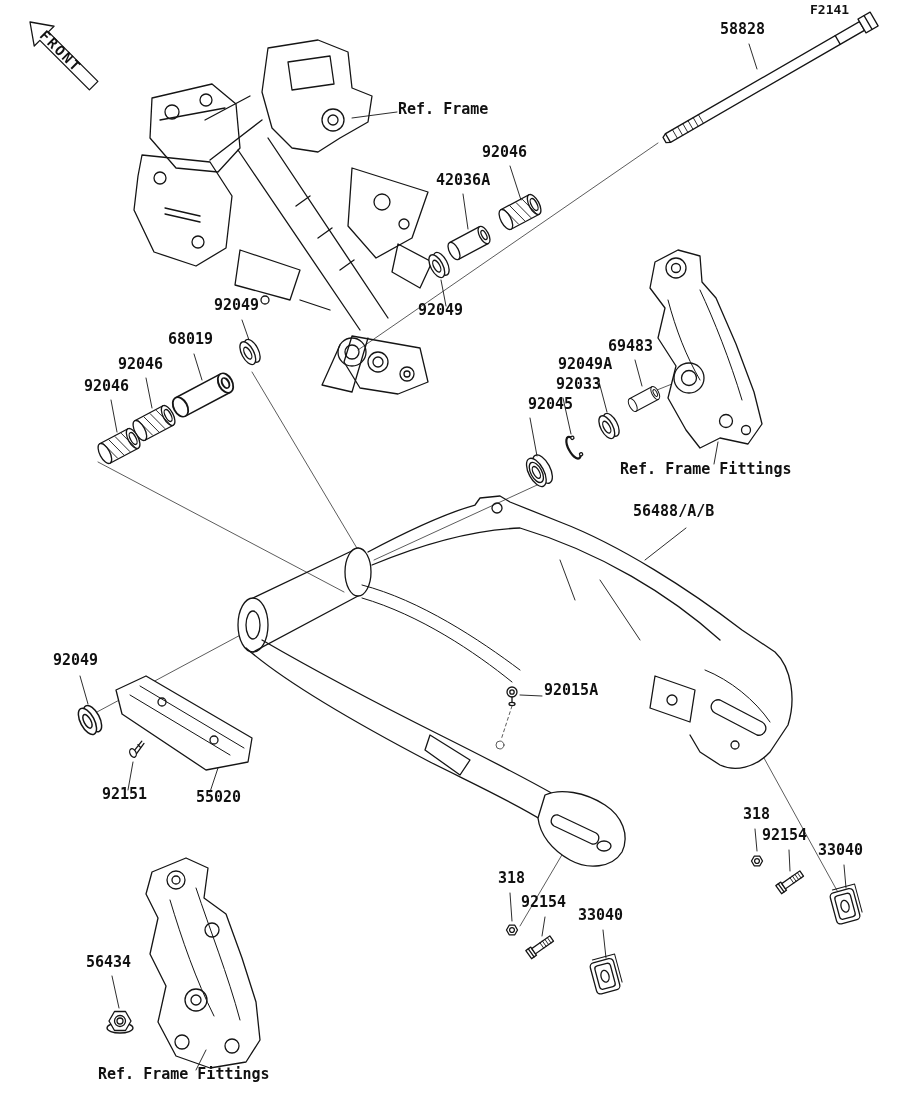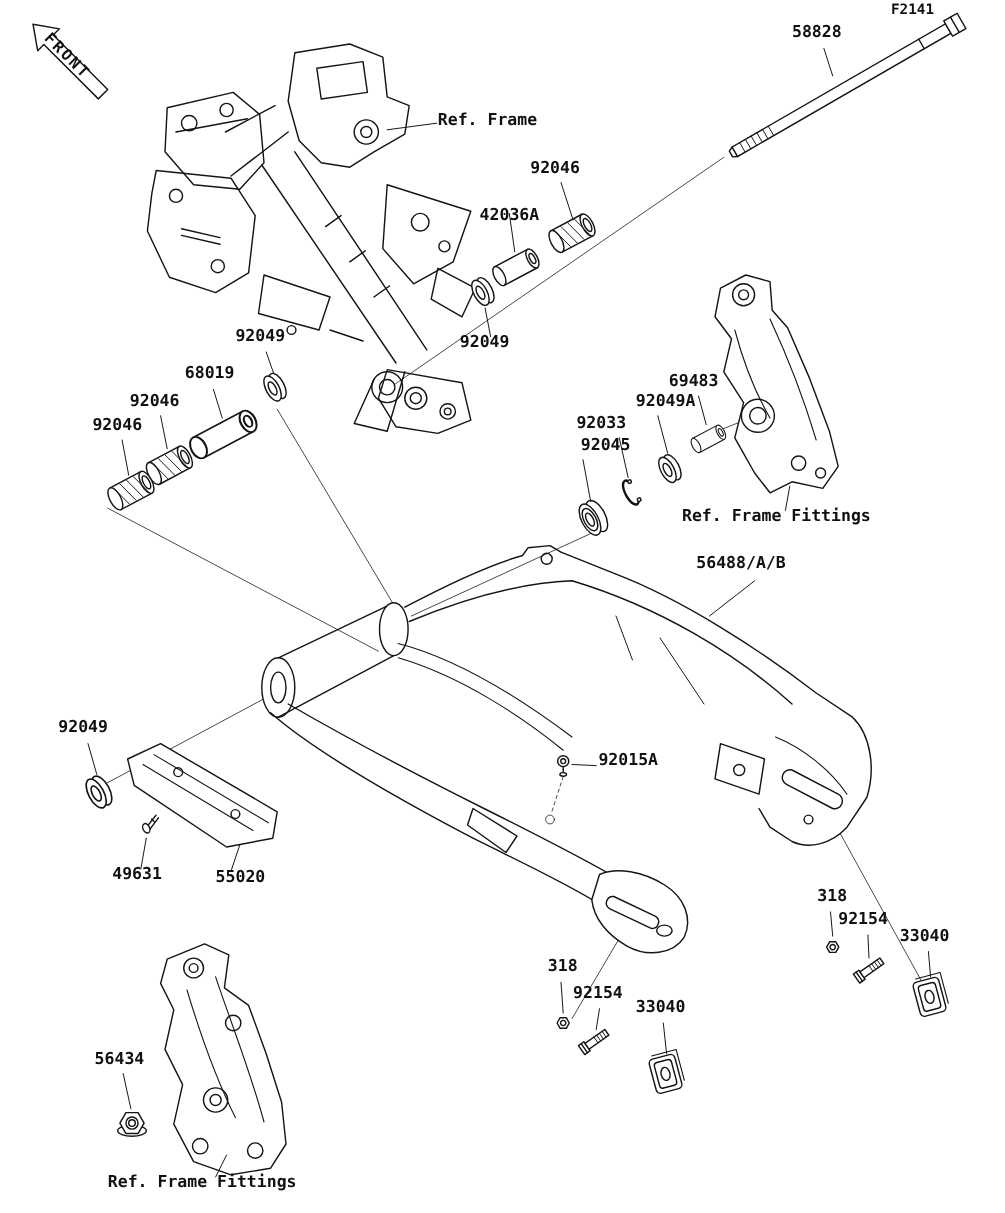--- a/index.html
+++ b/index.html
@@ -254,35 +254,35 @@
     <line x1="196" y1="1070" x2="206" y2="1050"></line>
   </g>
 </svg>
 
 <div class="lbl code" style="left:810px;top:2px">F2141</div>
 <div class="lbl front" style="left:48px;top:27px">FRONT</div>
 
 <div class="lbl" style="left:720px;top:20px">58828</div>
 <div class="lbl" style="left:398px;top:100px">Ref. Frame</div>
 <div class="lbl" style="left:482px;top:143px">92046</div>
-<div class="lbl" style="left:436px;top:186px">42036A</div>
+<div class="lbl" style="left:436px;top:171px">42036A</div>
 <div class="lbl" style="left:418px;top:301px">92049</div>
 <div class="lbl" style="left:214px;top:296px">92049</div>
 <div class="lbl" style="left:168px;top:330px">68019</div>
 <div class="lbl" style="left:118px;top:355px">92046</div>
 <div class="lbl" style="left:84px;top:377px">92046</div>
 <div class="lbl" style="left:608px;top:337px">69483</div>
-<div class="lbl" style="left:578px;top:355px">92049A</div>
-<div class="lbl" style="left:524px;top:375px">92033</div>
+<div class="lbl" style="left:558px;top:355px">92049A</div>
+<div class="lbl" style="left:556px;top:375px">92033</div>
 <div class="lbl" style="left:528px;top:395px">92045</div>
 <div class="lbl" style="left:620px;top:460px">Ref. Frame Fittings</div>
 <div class="lbl" style="left:633px;top:502px">56488/A/B</div>
 <div class="lbl" style="left:544px;top:681px">92015A</div>
 <div class="lbl" style="left:53px;top:651px">92049</div>
-<div class="lbl" style="left:102px;top:785px">49631</div>
+<div class="lbl" style="left:102px;top:785px">92151</div>
 <div class="lbl" style="left:196px;top:788px">55020</div>
 <div class="lbl" style="left:743px;top:805px">318</div>
 <div class="lbl" style="left:762px;top:826px">92154</div>
 <div class="lbl" style="left:818px;top:841px">33040</div>
 <div class="lbl" style="left:498px;top:869px">318</div>
 <div class="lbl" style="left:521px;top:893px">92154</div>
 <div class="lbl" style="left:578px;top:906px">33040</div>
 <div class="lbl" style="left:86px;top:953px">56434</div>
 <div class="lbl" style="left:98px;top:1065px">Ref. Frame Fittings</div>
 

